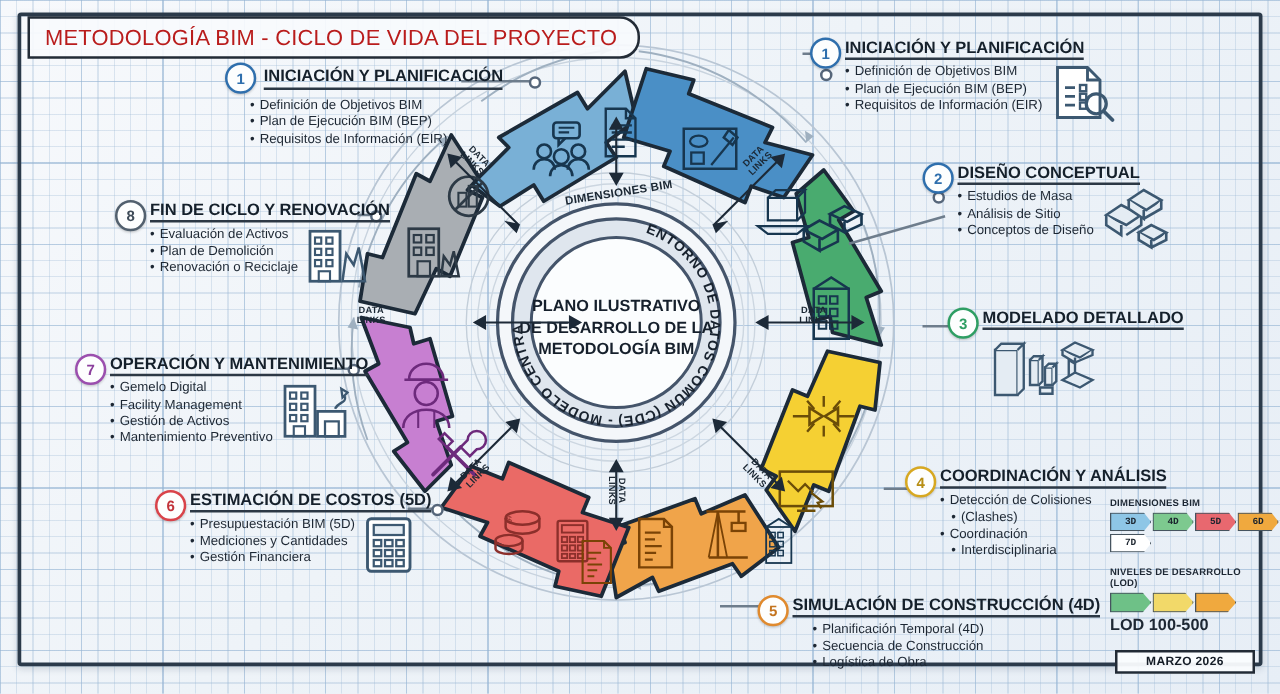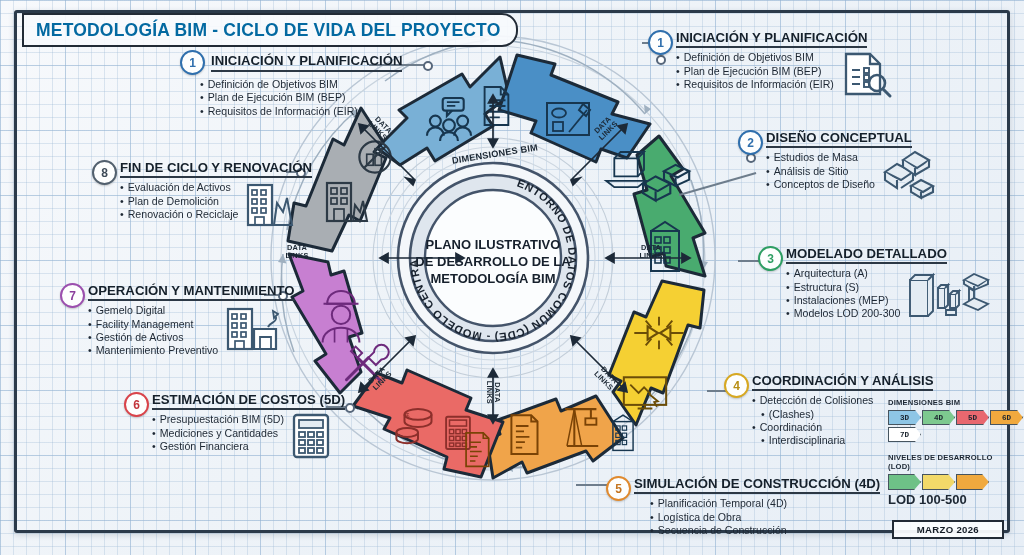--- a/index.html
+++ b/index.html
@@ -13,21 +13,21 @@
           linear-gradient(135deg,#f7f9fc 0%,#eef3f8 45%,#e7eef6 100%);
   }
   #frame{position:absolute;left:14px;top:10px;right:14px;bottom:22px;
          border:3px solid #2b3a4a;border-radius:3px;box-sizing:border-box;
          box-shadow:0 2px 6px rgba(40,60,85,.18);}
   
   #title{position:absolute;left:22px;top:13px;height:30px;
          padding:0 16px 0 12px;display:flex;align-items:center;
          background:rgba(247,250,253,.92);
          border:2.5px solid #222b36;border-radius:0 16px 16px 0;
-         font-size:17.5px;font-weight:bold;letter-spacing:.2px;color:#0369a1;
+         font-size:17.5px;font-weight:normal;letter-spacing:.2px;color:#b91c1c;
          white-space:nowrap;z-index:30;text-align:center;}
   
   .callout{position:absolute;z-index:22;}
   .co-head{display:flex;align-items:center;gap:6px;}
   .badge{width:21px;height:21px;border-radius:50%;background:#fdfefe;
          border:2.5px solid #333;display:flex;align-items:center;justify-content:center;
          font-size:12px;font-weight:bold;flex:none;box-shadow:0 1px 2px rgba(0,0,0,.2);}
   .co-title{font-size:13.2px;font-weight:bold;color:#15202b;white-space:nowrap;
             border-bottom:2px solid #2c3845;padding-bottom:1px;line-height:1.15;}
   .co-list{margin:3px 0 0 20px;padding:0;list-style:none;}
@@ -370,26 +370,20 @@
   </div>
   <div class="dot" style="left:746px;top:153px;"></div>
   <div class="leader" style="left:676px;top:172px;width:80px;transform:rotate(-16deg);transform-origin:right center;"></div>
 
   <div class="callout" style="left:786px;top:246px;">
     <div class="co-head">
       <span class="badge" style="border-color:#2e9e63;color:#2e9e63;position:absolute;left:-28px;top:0;">3</span>
       <span class="co-title">MODELADO DETALLADO</span>
     </div>
     <div class="co-body">
-      <ul class="co-list" style="margin-left:0;">
-        <li>Arquitectura (A)</li>
-        <li>Estructura (S)</li>
-        <li>Instalaciones (MEP)</li>
-        <li>Modelos LOD 200-300</li>
-      </ul>
       <span class="co-ico">
         <svg width="86" height="56" viewBox="0 0 86 56">
           <g fill="#e4ecf3" stroke="#3c5871" stroke-width="1.9">
             <path d="M4 14h18v36H4z"></path>
               <path d="M4 14l5-5h18l-5 5M22 14l5-5v36l-5 5"></path>
             <path d="M32 22h7v20h-7z"></path>
               <path d="M32 22l3-3h7l-3 3M39 22l3-3v20l-3 3"></path>
             <path d="M44 28h6v14h-6z"></path>
               <path d="M44 28l3-3h6l-3 3M50 28l3-3v14l-3 3"></path>
             <path d="M40 44h10v5H40z"></path>
@@ -420,22 +414,22 @@
   <div class="dot" style="left:731px;top:387px;"></div>
   <div class="leader" style="left:707px;top:390px;width:28px;"></div>
 
   <div class="callout" style="left:634px;top:476px;">
     <div class="co-head">
       <span class="badge" style="border-color:#e08a2e;color:#c4741f;position:absolute;left:-28px;top:0;">5</span>
       <span class="co-title">SIMULACIÓN DE CONSTRUCCIÓN (4D)</span>
     </div>
     <ul class="co-list" style="margin-left:16px;">
       <li>Planificación Temporal (4D)</li>
+      <li>Secuencia de Construcción</li>
       <li>Logística de Obra</li>
-      <li>Secuencia de Construcción</li>
     </ul>
   </div>
   <div class="leader" style="left:576px;top:484px;width:36px;"></div>
 
   <div class="callout" style="left:152px;top:392px;">
     <div class="co-head">
       <span class="badge" style="border-color:#d9434a;color:#c2343b;position:absolute;left:-28px;top:0;">6</span>
       <span class="co-title">ESTIMACIÓN DE COSTOS (5D)</span>
     </div>
     <div class="co-body">

